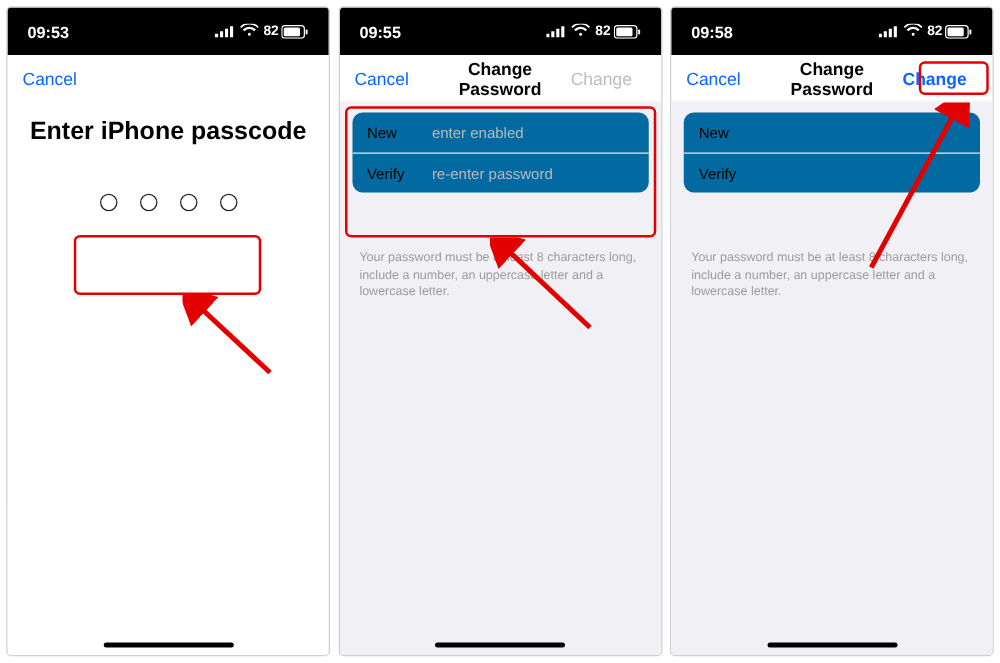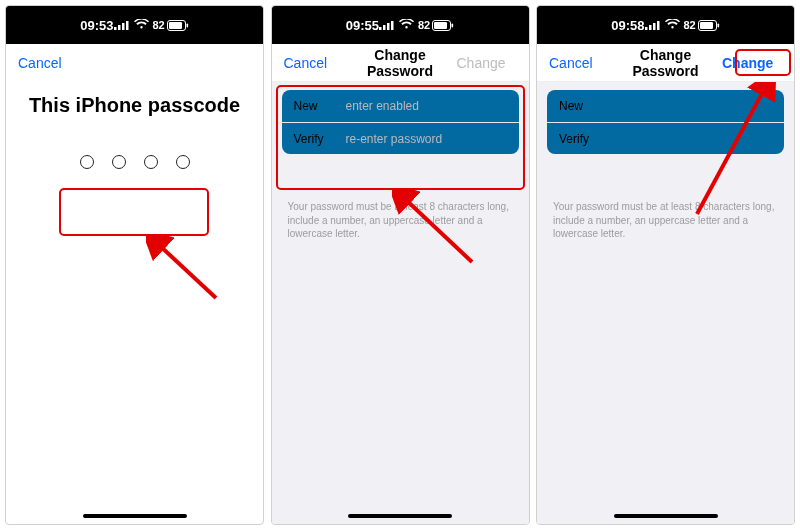--- a/index.html
+++ b/index.html
@@ -24,21 +24,21 @@
     display: flex;
     flex-direction: column;
   }
   
   .status-bar {
     height: 38px;
     background: #000;
     color: #fff;
     display: flex;
     align-items: center;
-    justify-content: center;
+    justify-content: space-between;
     padding: 0 16px;
     font-size: 13px;
     font-weight: 600;
     border-top-left-radius: 2px;
     border-top-right-radius: 2px;
   }
   .status-icons { display: flex; align-items: center; gap: 4px; }
   .battery-wrap { display: flex; align-items: center; gap: 2px; }
   .battery-pct { font-size: 11px; font-weight:600; }
   
@@ -132,21 +132,21 @@
     </span>
   </div>
 
   <div class="content-rel">
     <div class="nav">
       <span class="left link-blue">Cancel</span>
       <span class="title"></span>
       <span class="right"></span>
     </div>
     <div class="s1-content">
-      <div class="s1-heading">This iPhone passcode</div>
+      <div class="s1-heading">Enter iPhone passcode</div>
       <div class="passcode-row">
         <span class="dot"></span>
         <span class="dot"></span>
         <span class="dot"></span>
         <span class="dot"></span>
       </div>
     </div>
 
     <div class="hl" style="left:53px; top:144px; width:150px; height:48px;"></div>
     <svg class="arrow" style="left:140px; top:192px;" width="80" height="70">

